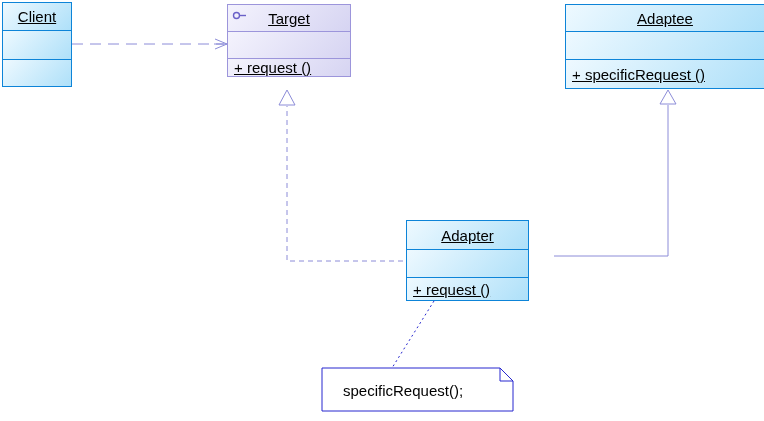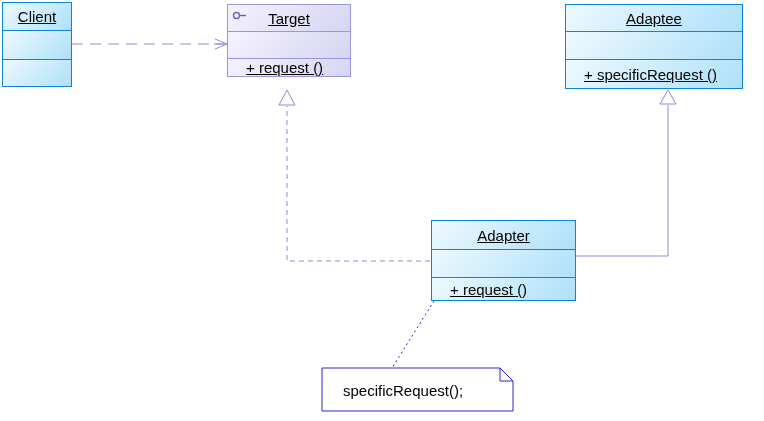--- a/index.html
+++ b/index.html
@@ -16,21 +16,21 @@
     text-decoration:underline;
   }
   .uml-class .compartment{
     box-sizing:border-box;display:flex;align-items:center;
     background:linear-gradient(135deg,#eef9ff 0%,#aee0f9 100%);
     border-top:1px solid #0d84d8;
     overflow:hidden;white-space:nowrap;
   }
   .uml-class .compartment:first-child{border-top:none;}
   .uml-class .title{justify-content:center;position:relative;}
-  .uml-class .ops{justify-content:flex-start;padding-left:18px;}
+  .uml-class .ops{justify-content:flex-start;padding-left:6px;}
   .uml-class .flexfill{flex:1;}
   .uml-class.iface{border-color:#9c95db;}
   .uml-class.iface .compartment{
     background:linear-gradient(135deg,#f4f3fd 0%,#d6d4f2 100%);
     border-top-color:#9c95db;
   }
   .iface-icon{position:absolute;left:4px;top:6px;line-height:0;}
   .note-text{
     position:absolute;z-index:3;box-sizing:border-box;
     display:flex;align-items:center;padding-left:21px;
@@ -91,27 +91,27 @@
           <circle cx="4.5" cy="4.5" r="3" fill="none" stroke="#6a61c8" stroke-width="1.4"></circle>
           <line x1="8" y1="4.5" x2="14" y2="4.5" stroke="#6a61c8" stroke-width="1.4"></line>
         </svg>
       </span>
       <span>Target</span>
     </div>
     <div class="compartment" style="height:27px"></div>
     <div class="compartment ops flexfill">+ request ()</div>
   </div>
 
-  <div class="uml-class" style="left:565px;top:4px;width:178px;height:85px;">
+  <div class="uml-class" style="left:565px;top:4px;width:200px;height:85px;">
     <div class="compartment title" style="height:26px">Adaptee</div>
     <div class="compartment" style="height:28px"></div>
     <div class="compartment ops flexfill">+ specificRequest ()</div>
   </div>
 
-  <div class="uml-class" style="left:431px;top:220px;width:145px;height:81px;">
+  <div class="uml-class" style="left:406px;top:220px;width:123px;height:81px;">
     <div class="compartment title" style="height:28px">Adapter</div>
     <div class="compartment" style="height:28px"></div>
     <div class="compartment ops flexfill">+ request ()</div>
   </div>
 
   <div class="note-text" style="left:322px;top:369px;width:178px;height:42px;">specificRequest();</div>
 
 </div>
 
 </body></html>

